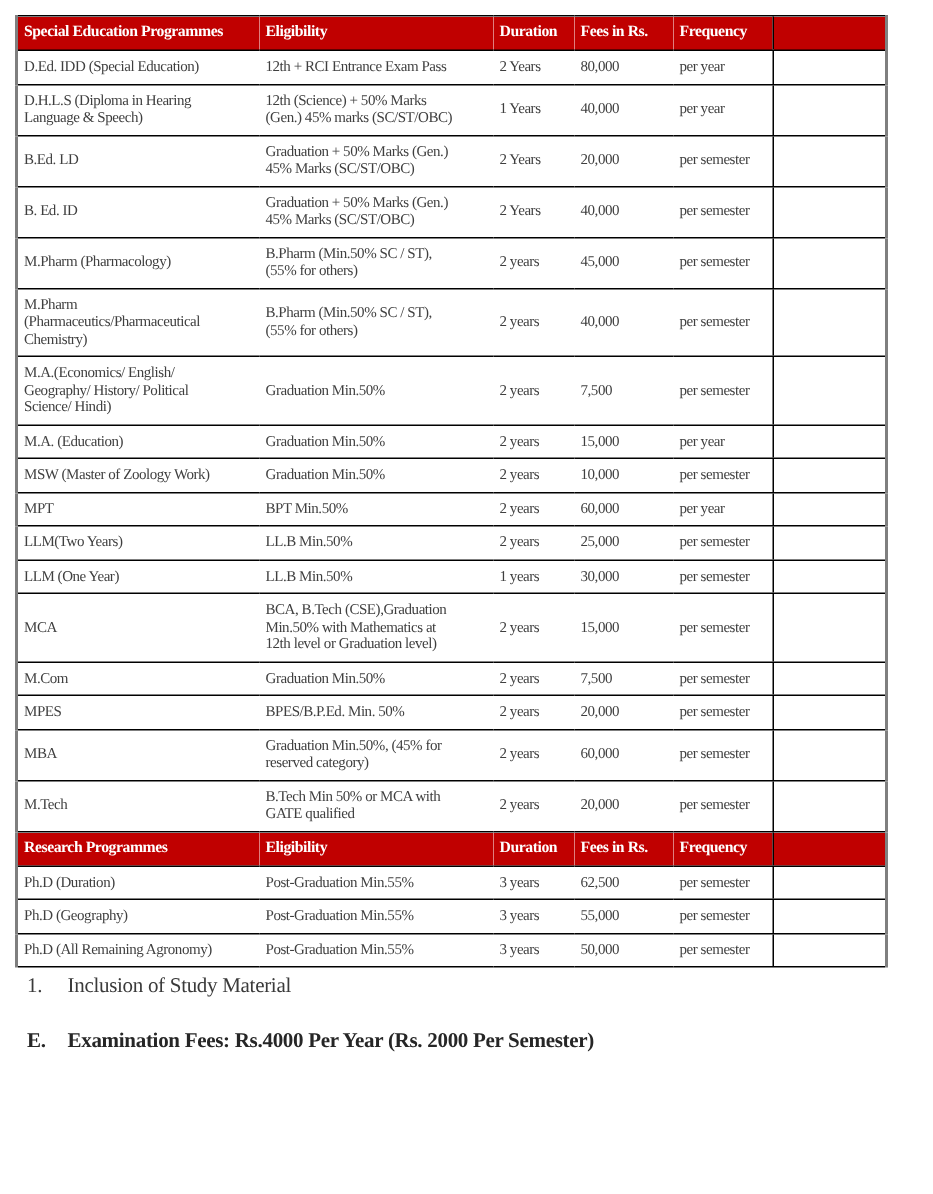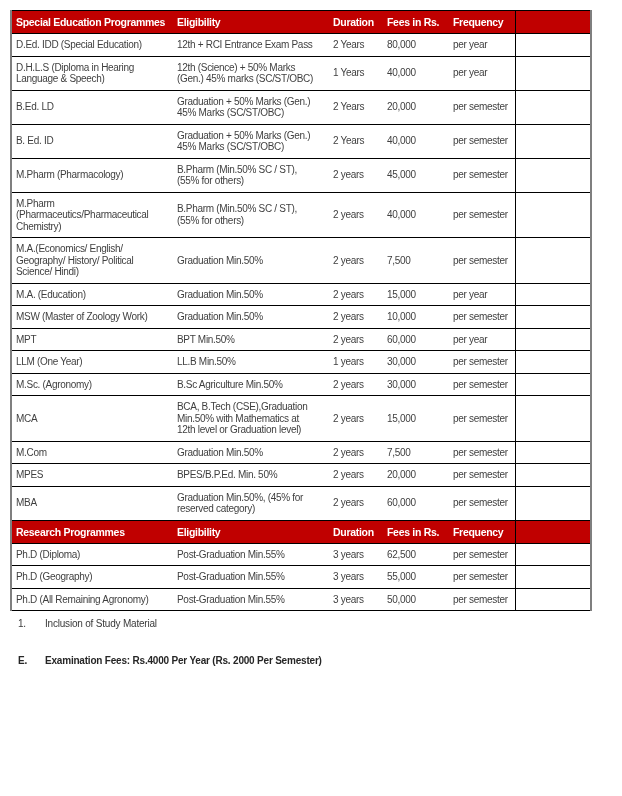--- a/index.html
+++ b/index.html
@@ -1,21 +1,21 @@
 <!DOCTYPE html>
 <html><head>
 <meta charset="utf-8">
 <style>
   html, body { margin: 0; padding: 0; background: #ffffff; }
   .page {
     position: relative;
     width: 622px;
     height: 704px;
     background: #ffffff;
-    font-family: Liberation Sans, sans-serif;
+    font-family: Liberation Serif, serif;
     overflow: hidden;
   }
   table.fees-table {
     border-collapse: collapse;
     table-layout: fixed;
     width: 580px;
     margin: 10px 0 0 10px;
   }
   table.fees-table td {
     border-top: 1px solid #000000;
@@ -36,21 +36,21 @@
   }
   table.fees-table tr.section-header td {
     background: #c00000;
     color: #ffffff;
     font-weight: bold;
     font-size: 10.5px;
     line-height: 12px;
   }
   .notes { margin: 6px 0 0 18px; }
   .note {
-    font-size: 10px;
+    font-size: 14px;
     line-height: 14px;
     margin-bottom: 3px;
     color: #3a3a3a;
     letter-spacing: -0.2px;
   }
   .note .marker { display: inline-block; width: 27px; }
   .note.bold { font-weight: bold; color: #262626; margin-top: 23px; }
 </style>
 </head>
 <body>
@@ -158,36 +158,36 @@
         </tr>
         <tr>
           <td class="c-prog">MPT</td>
           <td class="c-elig">BPT Min.50%</td>
           <td class="c-dur">2 years</td>
           <td class="c-fees">60,000</td>
           <td class="c-freq">per year</td>
           <td class="c-empty"></td>
         </tr>
         <tr>
+          <td class="c-prog">LLM(Two Years)</td>
+          <td class="c-elig">LL.B Min.50%</td>
+          <td class="c-dur">2 years</td>
+          <td class="c-fees">25,000</td>
+          <td class="c-freq">per semester</td>
+          <td class="c-empty"></td>
+        </tr>
+        <tr>
           <td class="c-prog">LLM (One Year)</td>
           <td class="c-elig">LL.B Min.50%</td>
           <td class="c-dur">1 years</td>
           <td class="c-fees">30,000</td>
           <td class="c-freq">per semester</td>
           <td class="c-empty"></td>
         </tr>
         <tr>
-          <td class="c-prog">M.Sc. (Agronomy)</td>
-          <td class="c-elig">B.Sc Agriculture Min.50%</td>
-          <td class="c-dur">2 years</td>
-          <td class="c-fees">30,000</td>
-          <td class="c-freq">per semester</td>
-          <td class="c-empty"></td>
-        </tr>
-        <tr>
           <td class="c-prog">MCA</td>
           <td class="c-elig">BCA, B.Tech (CSE),Graduation
 Min.50% with Mathematics at
 12th level or Graduation level)</td>
           <td class="c-dur">2 years</td>
           <td class="c-fees">15,000</td>
           <td class="c-freq">per semester</td>
           <td class="c-empty"></td>
         </tr>
         <tr>
@@ -205,33 +205,42 @@
           <td class="c-fees">20,000</td>
           <td class="c-freq">per semester</td>
           <td class="c-empty"></td>
         </tr>
         <tr>
           <td class="c-prog">MBA</td>
           <td class="c-elig">Graduation Min.50%, (45% for
 reserved category)</td>
           <td class="c-dur">2 years</td>
           <td class="c-fees">60,000</td>
+          <td class="c-freq">per semester</td>
+          <td class="c-empty"></td>
+        </tr>
+        <tr>
+          <td class="c-prog">M.Tech</td>
+          <td class="c-elig">B.Tech Min 50% or MCA with
+GATE qualified</td>
+          <td class="c-dur">2 years</td>
+          <td class="c-fees">20,000</td>
           <td class="c-freq">per semester</td>
           <td class="c-empty"></td>
         </tr>
         <tr class="section-header">
           <td class="c-prog">Research Programmes</td>
           <td class="c-elig">Eligibility</td>
           <td class="c-dur">Duration</td>
           <td class="c-fees">Fees in Rs.</td>
           <td class="c-freq">Frequency</td>
           <td class="c-empty"></td>
         </tr>
         <tr>
-          <td class="c-prog">Ph.D (Diploma)</td>
+          <td class="c-prog">Ph.D (Duration)</td>
           <td class="c-elig">Post-Graduation Min.55%</td>
           <td class="c-dur">3 years</td>
           <td class="c-fees">62,500</td>
           <td class="c-freq">per semester</td>
           <td class="c-empty"></td>
         </tr>
         <tr>
           <td class="c-prog">Ph.D (Geography)</td>
           <td class="c-elig">Post-Graduation Min.55%</td>
           <td class="c-dur">3 years</td>

